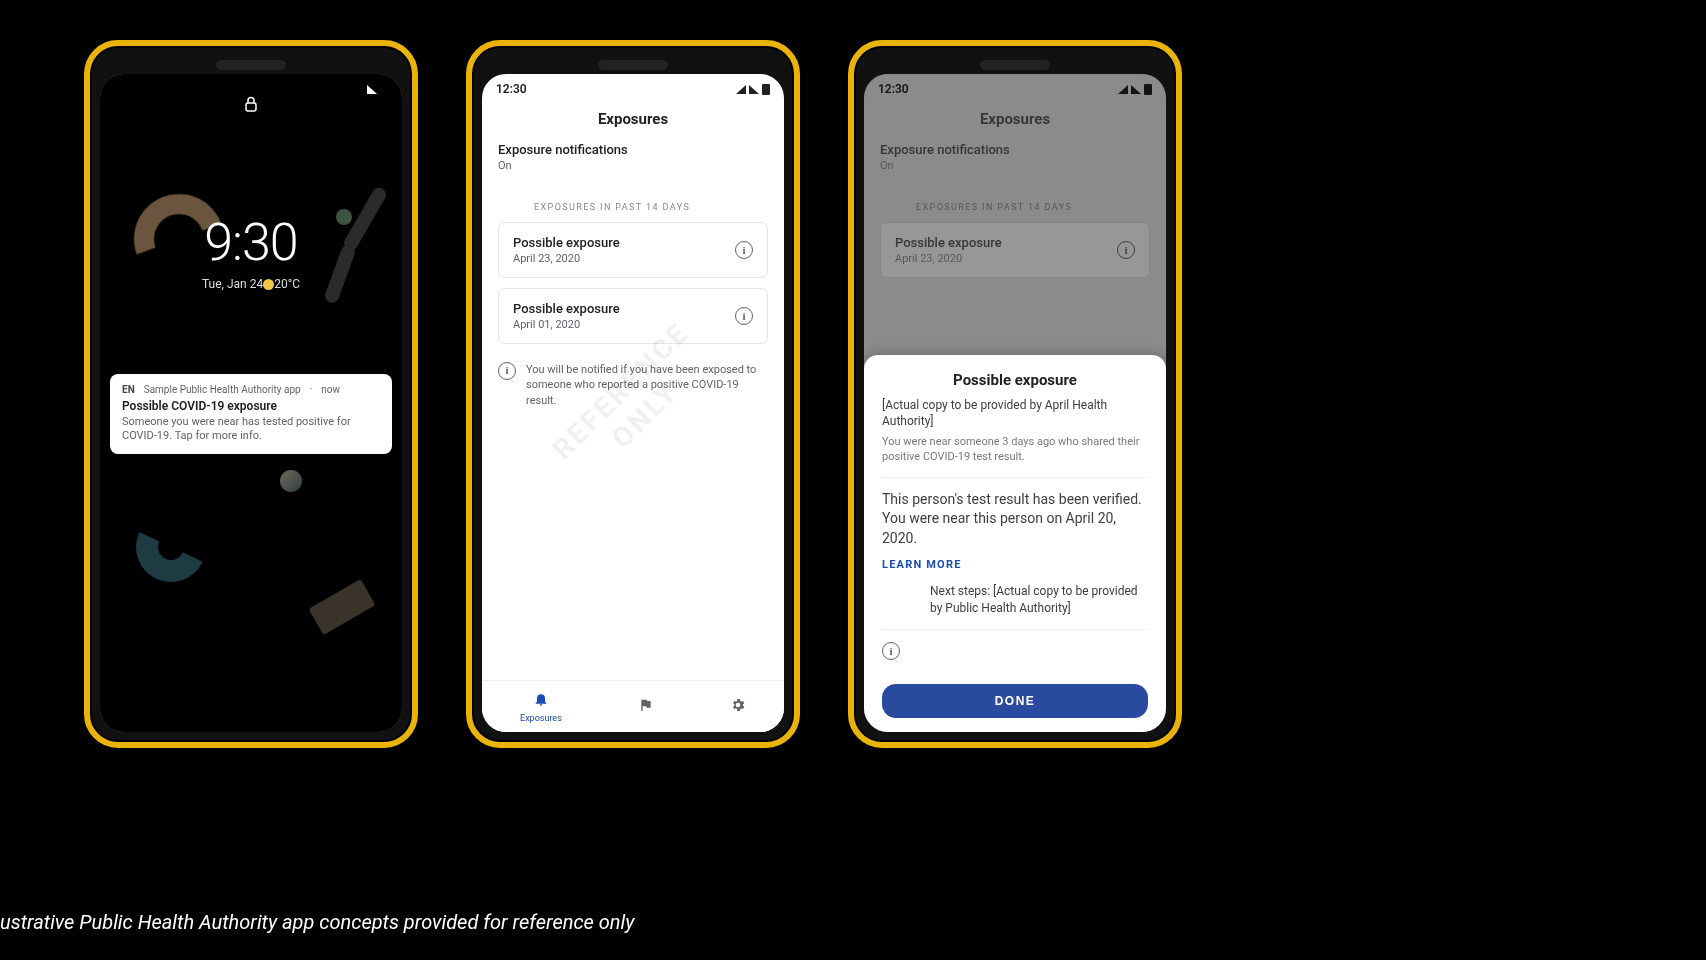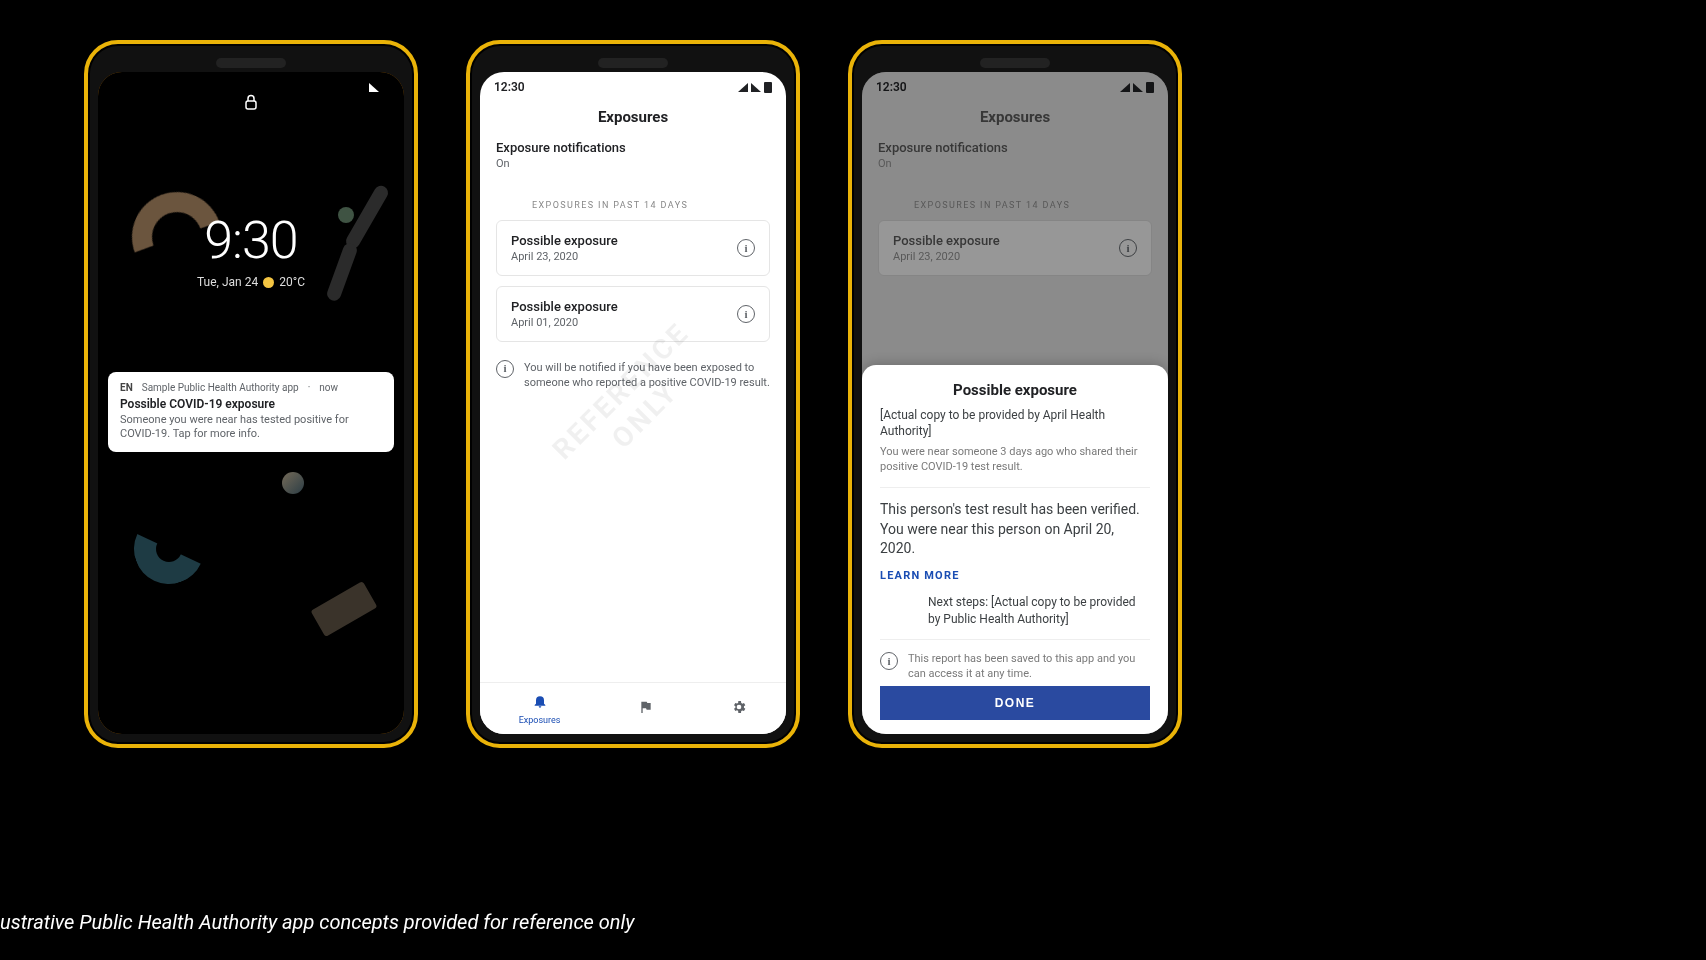--- a/index.html
+++ b/index.html
@@ -19,21 +19,21 @@
     align-items: flex-start;
     padding-top: 40px;
     padding-left: 84px;
     gap: 48px;
   }
   .phone {
     width: 334px;
     height: 708px;
     background: #111;
     border-radius: 34px;
-    border: 4px solid #eab308;
+    border: 6px solid #eab308;
     position: relative;
     box-shadow: inset 0 0 0 2px #000;
     overflow: hidden;
   }
   .phone::before {
     content: "";
     position: absolute;
     top: 14px; left: 50%;
     transform: translateX(-50%);
     width: 70px; height: 10px;
@@ -80,21 +80,21 @@
   .arc1 { position:absolute; top:120px; left:34px; width:90px; height:90px; border:20px solid #6b553e; border-radius:50%; border-right-color:transparent; border-bottom-color:transparent; transform:rotate(25deg); filter:blur(.5px);}
   .dot1 { position:absolute; top:135px; right:50px; width:16px; height:16px; background:#3f5343; border-radius:50%; }
   .stick1 { position:absolute; top:110px; right:30px; width:14px; height:70px; background:#2b2b2b; border-radius:7px; transform:rotate(30deg);}
   .stick2 { position:absolute; top:170px; right:55px; width:14px; height:60px; background:#2b2b2b; border-radius:7px; transform:rotate(20deg);}
   .arc2 { position:absolute; bottom:150px; left:36px; width:70px; height:70px; border:22px solid #1e3b44; border-radius:50%; border-right-color:transparent; border-top-color:transparent; transform:rotate(-20deg);}
   .dot2 { position:absolute; bottom:240px; right:100px; width:22px; height:22px; background:linear-gradient(135deg,#746a58,#2c3d45); border-radius:50%; }
   .slab { position:absolute; bottom:110px; right:30px; width:60px; height:30px; background:#3a332a; transform:rotate(-30deg); border-radius:3px;}
   .lock-content { position:absolute; inset:0; display:flex; flex-direction:column; align-items:center; color:#fff; }
   .lock-icon { margin-top:22px; font-size:16px; }
   .big-time { font-size:52px; font-weight:300; margin-top:96px; letter-spacing:-1px;}
-  .lock-sub { font-size:12px; margin-top:4px; display:flex; align-items:center; gap:5px; color:#ddd;}
+  .lock-sub { font-size:12px; margin-top:4px; display:flex; align-items:center; color:#ddd;}
   .sun { width:11px;height:11px;background:#f4c542;border-radius:50%; display:inline-block;}
   .notif-card {
     position:absolute; left:10px; right:10px; top:300px;
     background:#fff; border-radius:8px;
     padding:10px 12px;
     color:#3c4043;
   }
   .notif-head { font-size:10px; color:#5f6368; display:flex; align-items:center; gap:9px;}
   .notif-head .en { font-weight:700; color:#444;}
   .notif-title { font-size:12px; font-weight:600; margin-top:4px; color:#202124;}
@@ -154,22 +154,22 @@
   }
   .sheet h3 { text-align:center; font-size:15px; font-weight:700; color:#202124;}
   .sheet .sub1 { font-size:12px; color:#3c4043; margin-top:8px; line-height:1.35;}
   .sheet .sub2 { font-size:11px; color:#7a7a7a; margin-top:6px; line-height:1.35;}
   .sheet hr { border:none; border-top:1px solid #eee; margin:12px 0;}
   .sheet .body { font-size:14px; color:#3c4043; line-height:1.4;}
   .sheet .learn { font-size:11px; font-weight:700; letter-spacing:1.2px; color:#1a4db3; margin-top:10px;}
   .sheet .next { font-size:12px; color:#3c4043; margin-top:12px; line-height:1.4;margin-left:48px;}
   .sheet .saved { display:flex; gap:10px; font-size:11px; color:#7a7a7a; line-height:1.35; margin-top:4px;}
   .done-btn {
-    margin-top:4px; width:100%; height:34px;
-    background:#2a4aa0; color:#fff; border:none; border-radius:0;
+    margin-top:24px; width:100%; height:34px;
+    background:#2a4aa0; color:#fff; border:none; border-radius:14px;
     font-size:12px; font-weight:700; letter-spacing:1.5px;
   }
 
   .caption-bottom {
     position:absolute; left:0; bottom:26px;
     color:#fff; font-style:italic; font-size:20px;
     padding-left:0;
   }
 </style>
 </head>
@@ -323,21 +323,20 @@
         <h3>Possible exposure</h3>
         <div class="sub1">[Actual copy to be provided by April Health Authority]</div>
         <div class="sub2">You were near someone 3 days ago who shared their positive COVID-19 test result.</div>
         <hr>
         <div class="body">This person's test result has been verified. You were near this person on April 20, 2020.</div>
         <div class="learn">LEARN MORE</div>
         <div class="next">Next steps: [Actual copy to be provided by Public Health Authority]</div>
         <hr>
         <div class="saved">
           <div class="info-ico" style="flex:0 0 auto">i</div>
-          <div>This report has been saved to this app and you can access it at any time.</div>
         </div>
         <button class="done-btn">DONE</button>
       </div>
     </div>
   </div>
 
 </div>
 
 <div class="caption-bottom">ustrative Public Health Authority app concepts provided for reference only</div>
 

